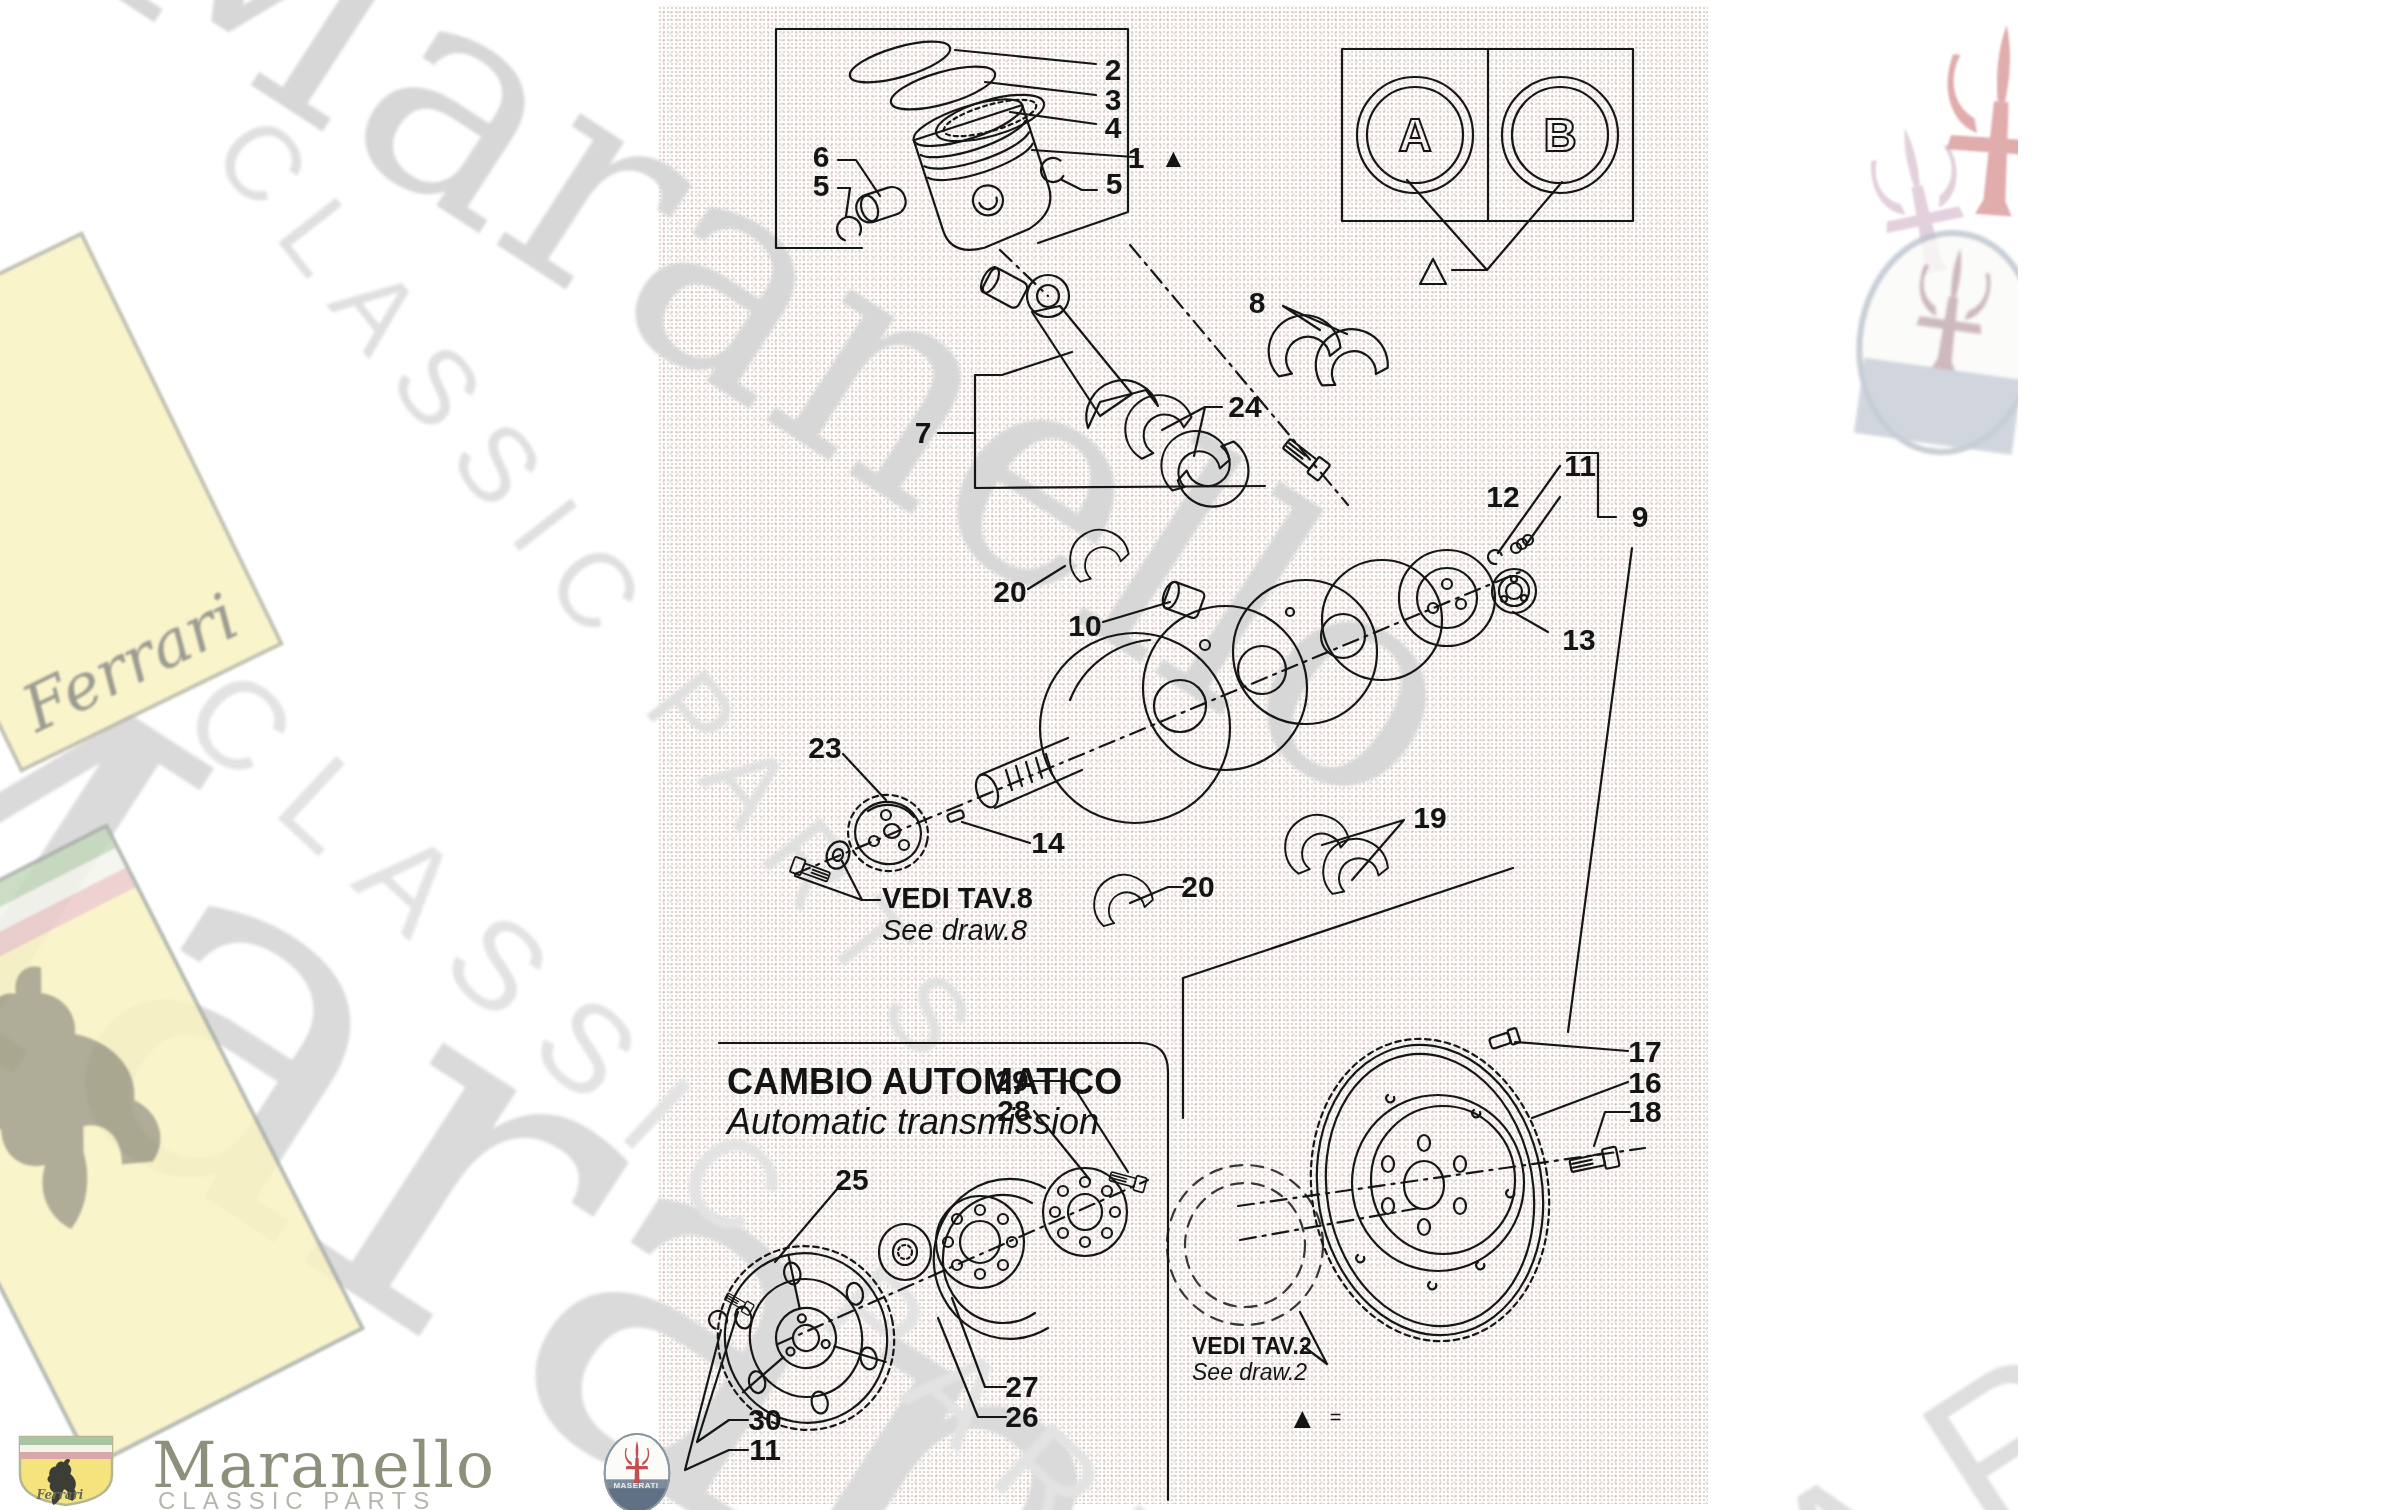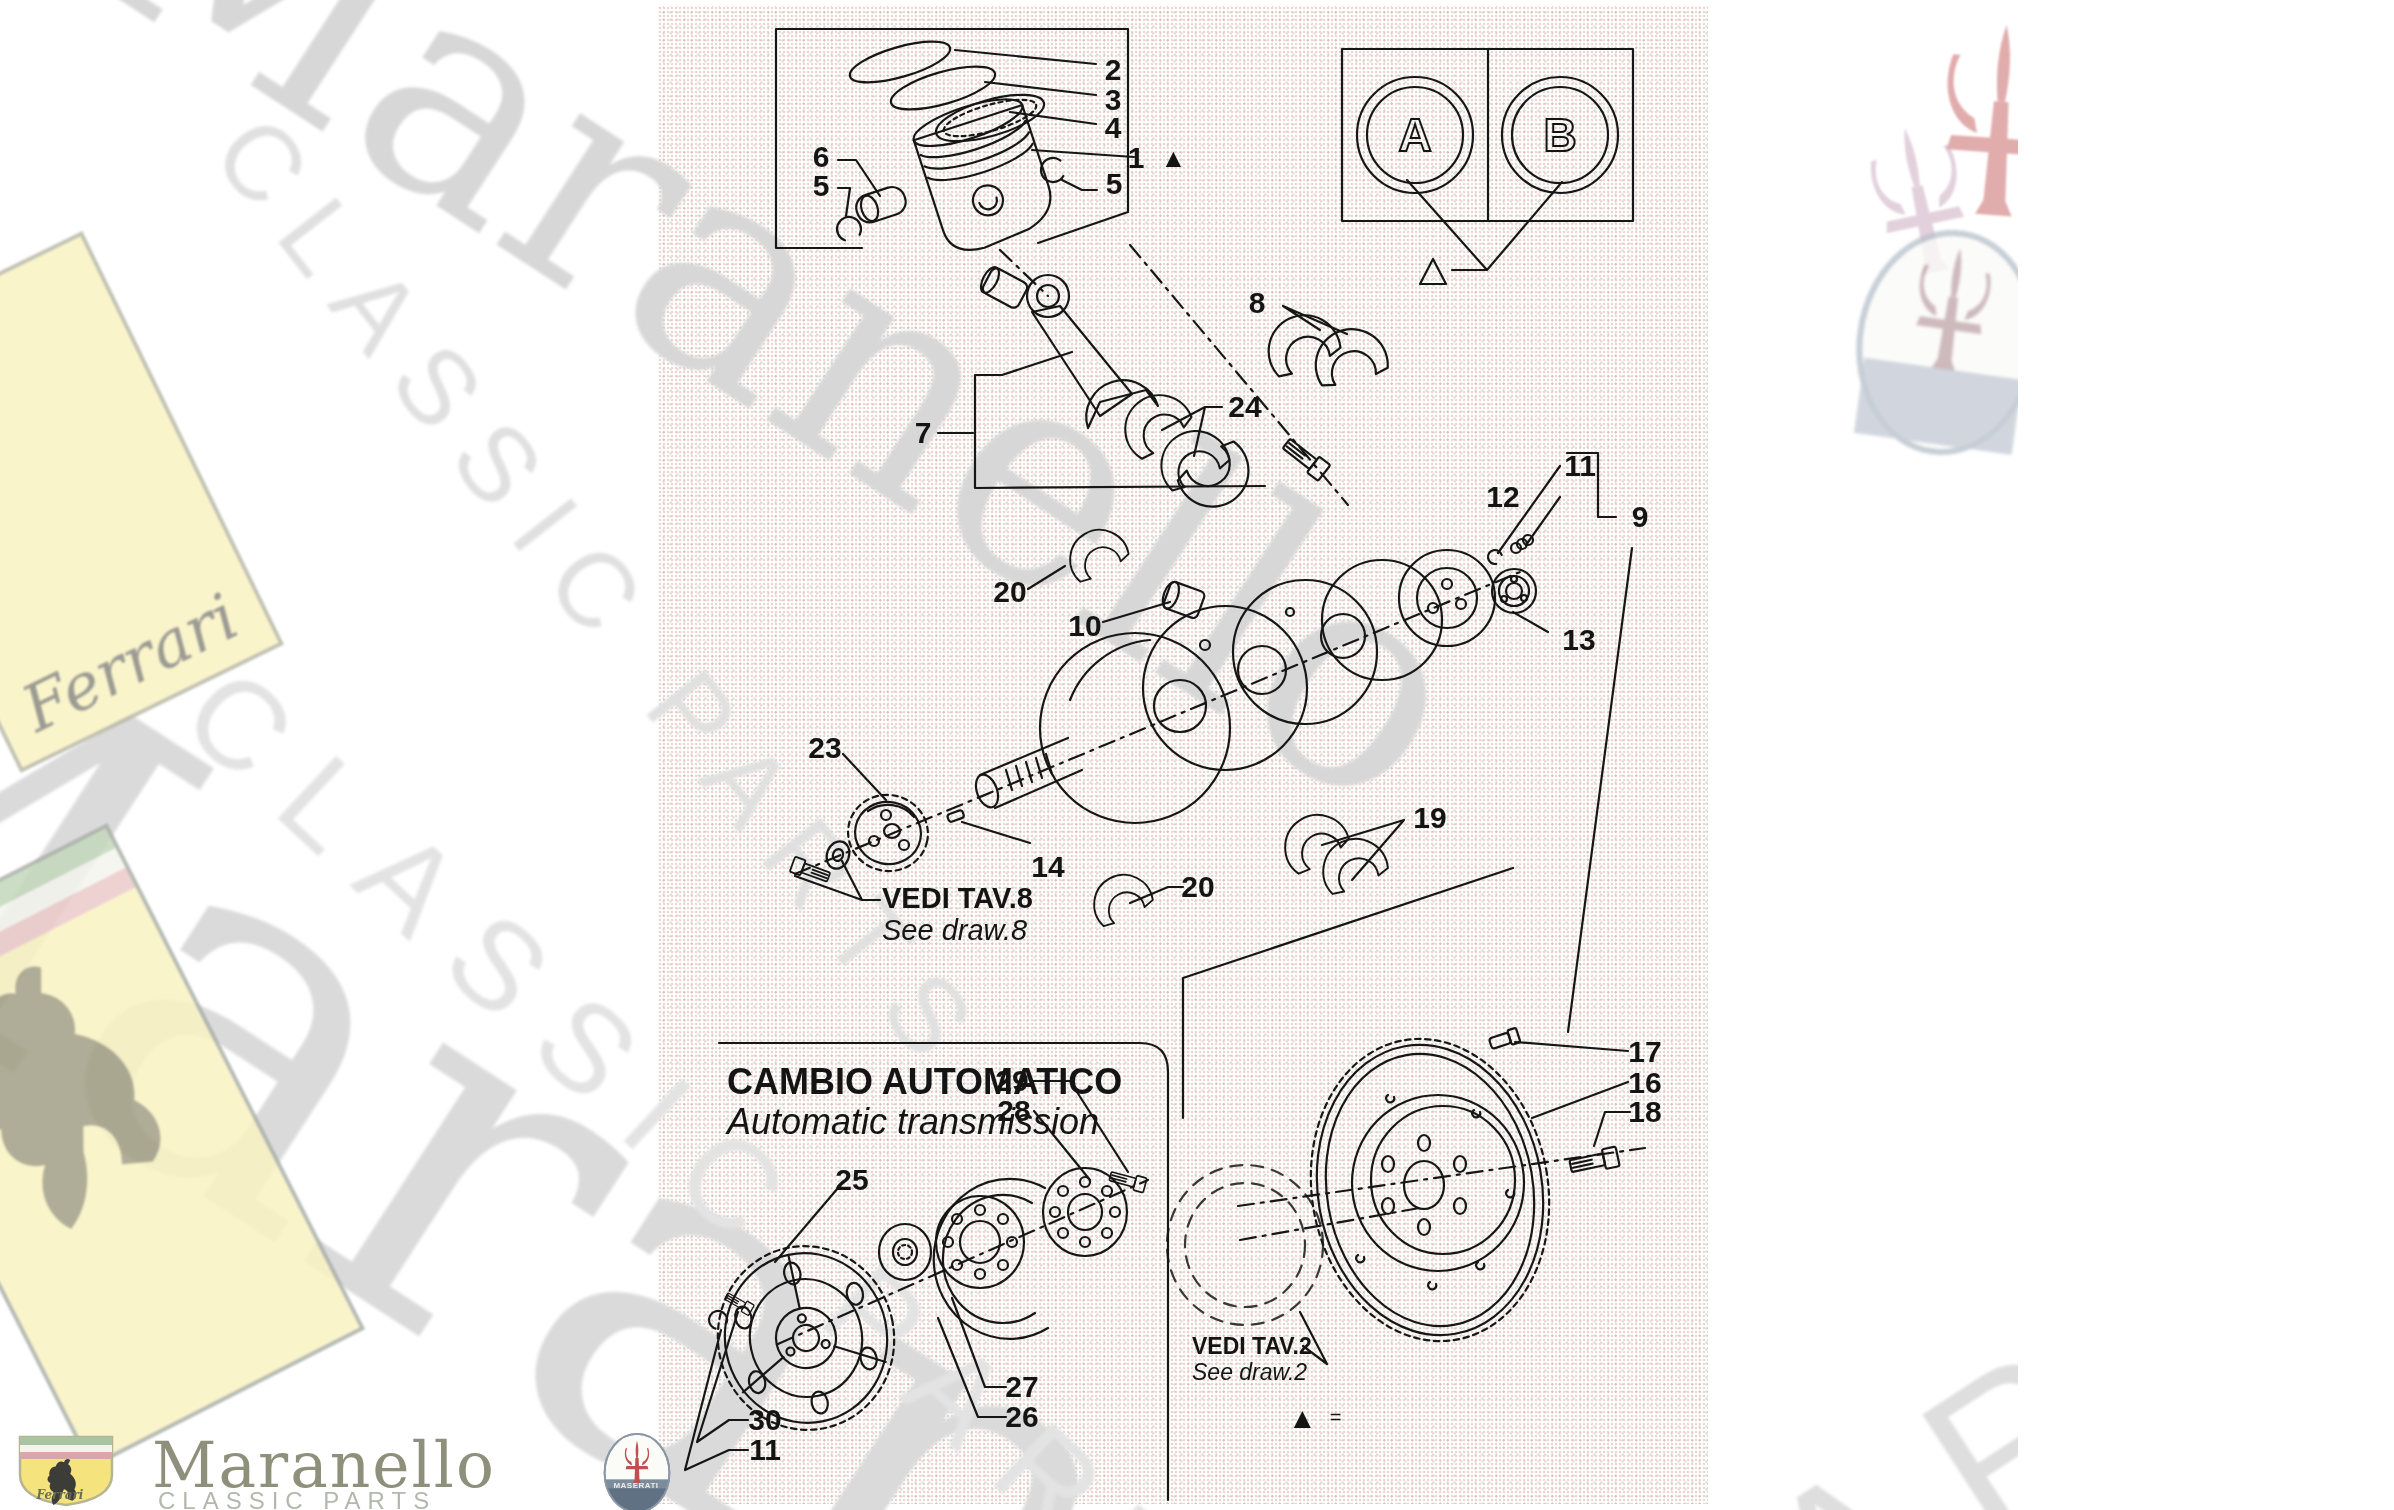--- a/index.html
+++ b/index.html
@@ -422,21 +422,21 @@
     <span class="plabel" style="left: 1257px; top: 303px;">8</span>
     <span class="plabel" style="left: 923px; top: 433px;">7</span>
     <span class="plabel" style="left: 1245px; top: 407px;">24</span>
     <span class="plabel" style="left: 1580px; top: 466px;">11</span>
     <span class="plabel" style="left: 1503px; top: 497px;">12</span>
     <span class="plabel" style="left: 1640px; top: 517px;">9</span>
     <span class="plabel" style="left: 1579px; top: 640px;">13</span>
     <span class="plabel" style="left: 1010px; top: 592px;">20</span>
     <span class="plabel" style="left: 1085px; top: 626px;">10</span>
     <span class="plabel" style="left: 825px; top: 748px;">23</span>
-    <span class="plabel" style="left: 1048px; top: 843px; margin-top: 24px;">14</span>
+    <span class="plabel" style="left: 1048px; top: 843px;">14</span>
     <span class="plabel" style="left: 1430px; top: 818px;">19</span>
     <span class="plabel" style="left: 1198px; top: 887px;">20</span>
     <span class="plabel" style="left: 1012px; top: 1081px;">29</span>
     <span class="plabel" style="left: 1014px; top: 1111px;">28</span>
     <span class="plabel" style="left: 852px; top: 1180px;">25</span>
     <span class="plabel" style="left: 765px; top: 1420px;">30</span>
     <span class="plabel" style="left: 765px; top: 1450px;">11</span>
     <span class="plabel" style="left: 1022px; top: 1387px;">27</span>
     <span class="plabel" style="left: 1022px; top: 1417px; text-align: right;">26</span>
     <span class="plabel" style="left: 1645px; top: 1052px;">17</span>

